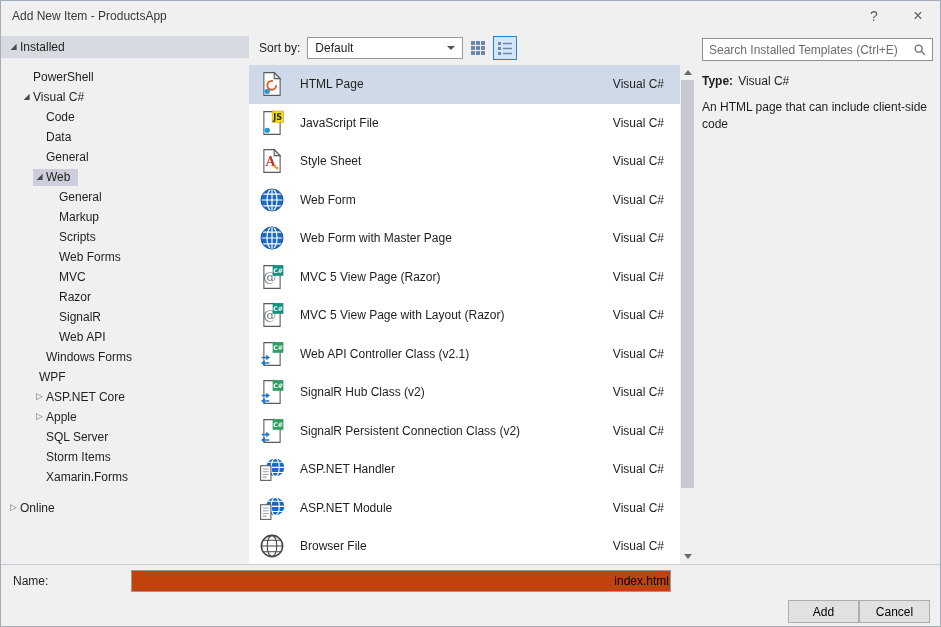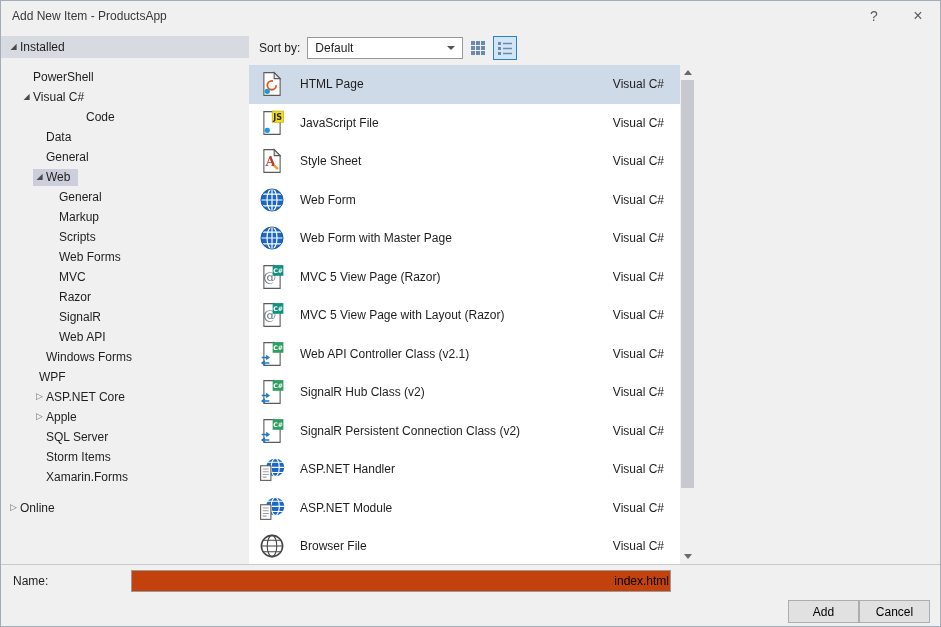--- a/index.html
+++ b/index.html
@@ -111,21 +111,21 @@
       <span class="arrow"></span>
       <span class="tree-label">PowerShell</span>
     </span>
   </div>
         <div class="tree-item" style="padding-left: 19px;">
     <span class="tree-inner">
       <span class="arrow">◢</span>
       <span class="tree-label">Visual C#</span>
     </span>
   </div>
-        <div class="tree-item" style="padding-left: 32px; margin-left: 40px;">
+        <div class="tree-item" style="padding-left: 32px;">
     <span class="tree-inner">
       <span class="arrow"></span>
       <span class="tree-label">Code</span>
     </span>
   </div>
         <div class="tree-item" style="padding-left: 32px;">
     <span class="tree-inner">
       <span class="arrow"></span>
       <span class="tree-label">Data</span>
     </span>
@@ -452,20 +452,35 @@
         <div class="scrollbar">
           <div class="sb-btn sb-up"></div>
           <div class="sb-track">
             <div class="sb-thumb"></div>
           </div>
           <div class="sb-btn sb-down"></div>
         </div>
       </div>
     </div>
 
+    <div class="right-panel">
+      <div class="search-box">
+        <input class="search-input" placeholder="Search Installed Templates (Ctrl+E)" style="">
+        <span class="search-icon">
+            <svg viewBox="0 0 16 16" width="14" height="14">
+              <circle cx="6.5" cy="6.5" r="4" fill="none" stroke="#6a6a6a" stroke-width="1.5"></circle>
+              <path d="M9.6 9.6 l3.8 3.8" stroke="#6a6a6a" stroke-width="1.5"></path>
+            </svg>
+          </span>
+      </div>
+      <div class="type-row">
+        <span class="type-label">Type:</span><span>Visual C#</span>
+      </div>
+      <div class="description">An HTML page that can include client-side code</div>
+    </div>
   </div>
 
   <div class="footer">
     <div class="name-row">
       <span class="name-label">Name:</span>
       <input class="name-input" value="index.html" style="">
     </div>
     <div class="action-row">
       <button class="btn">Add</button>
       <button class="btn">Cancel</button>

